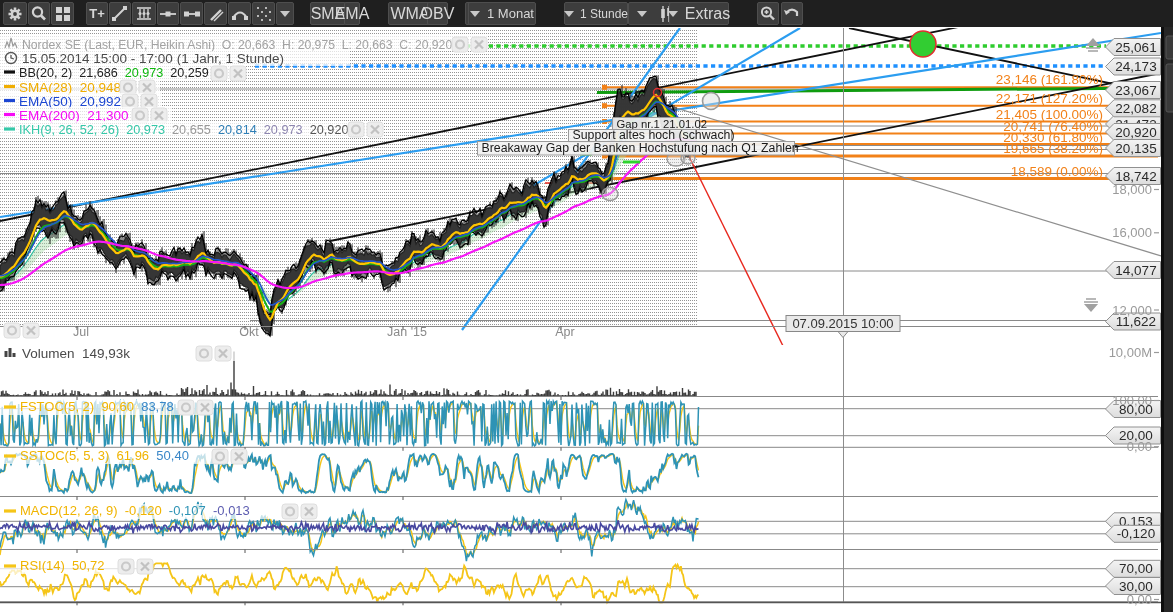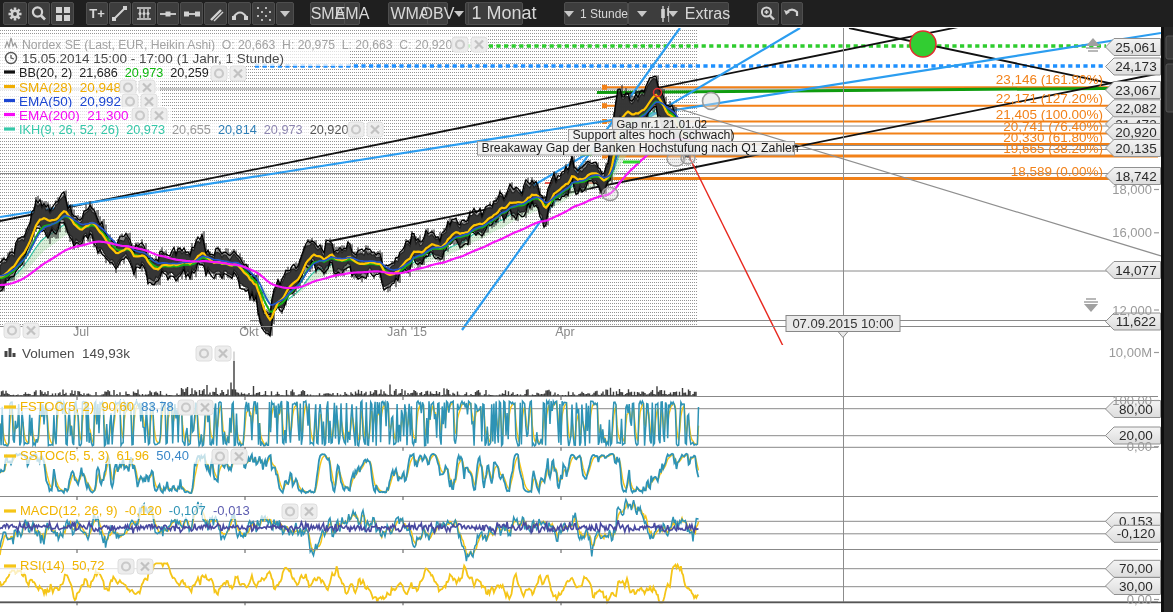--- a/index.html
+++ b/index.html
@@ -386,21 +386,21 @@
       <div class="tbtn" style="left:276px;width:18px">
         <span class="arr"></span>
       </div>
       <div class="tbtn txt" style="left:310px;width:36px">SMA</div>
       <div class="tbtn txt" style="left:344px;width:16px">EMA</div>
       <div class="tbtn txt" style="left:388px;width:44px">WMA</div>
       <div class="tbtn txt" style="left:427px;width:21px">OBV</div>
       <div class="tbtn" style="left:465px;width:18px">
         <span class="arr"></span>
       </div>
-      <div class="tbtn txt" style="left:468px;width:55px;font-size:18px"><span class="arr" style="margin-right:7px"></span>1 Monat</div>
+      <div class="tbtn txt" style="left:468px;width:68px;font-size:13px"><span class="arr" style="margin-right:7px"></span>1 Monat</div>
       <div class="tbtn txt" style="left:564px;width:64px;font-size:12px"><span class="arr" style="margin-right:6px"></span>1 Stunde</div>
       <div class="tbtn" style="left:628px;width:56px">
         <span class="arr" style="margin-right:10px"></span>
         <svg width="18" height="18" viewBox="0 0 18 18">
           <line x1="6" y1="1" x2="6" y2="17" stroke="#d2d2d2" stroke-width="1.4"></line>
           <rect x="4.2" y="4" width="3.6" height="9" fill="#d2d2d2"></rect>
           <line x1="12" y1="1" x2="12" y2="17" stroke="#d2d2d2" stroke-width="1.4"></line>
           <rect x="10.2" y="3" width="3.6" height="8" fill="#d2d2d2"></rect>
         </svg>
       </div>

